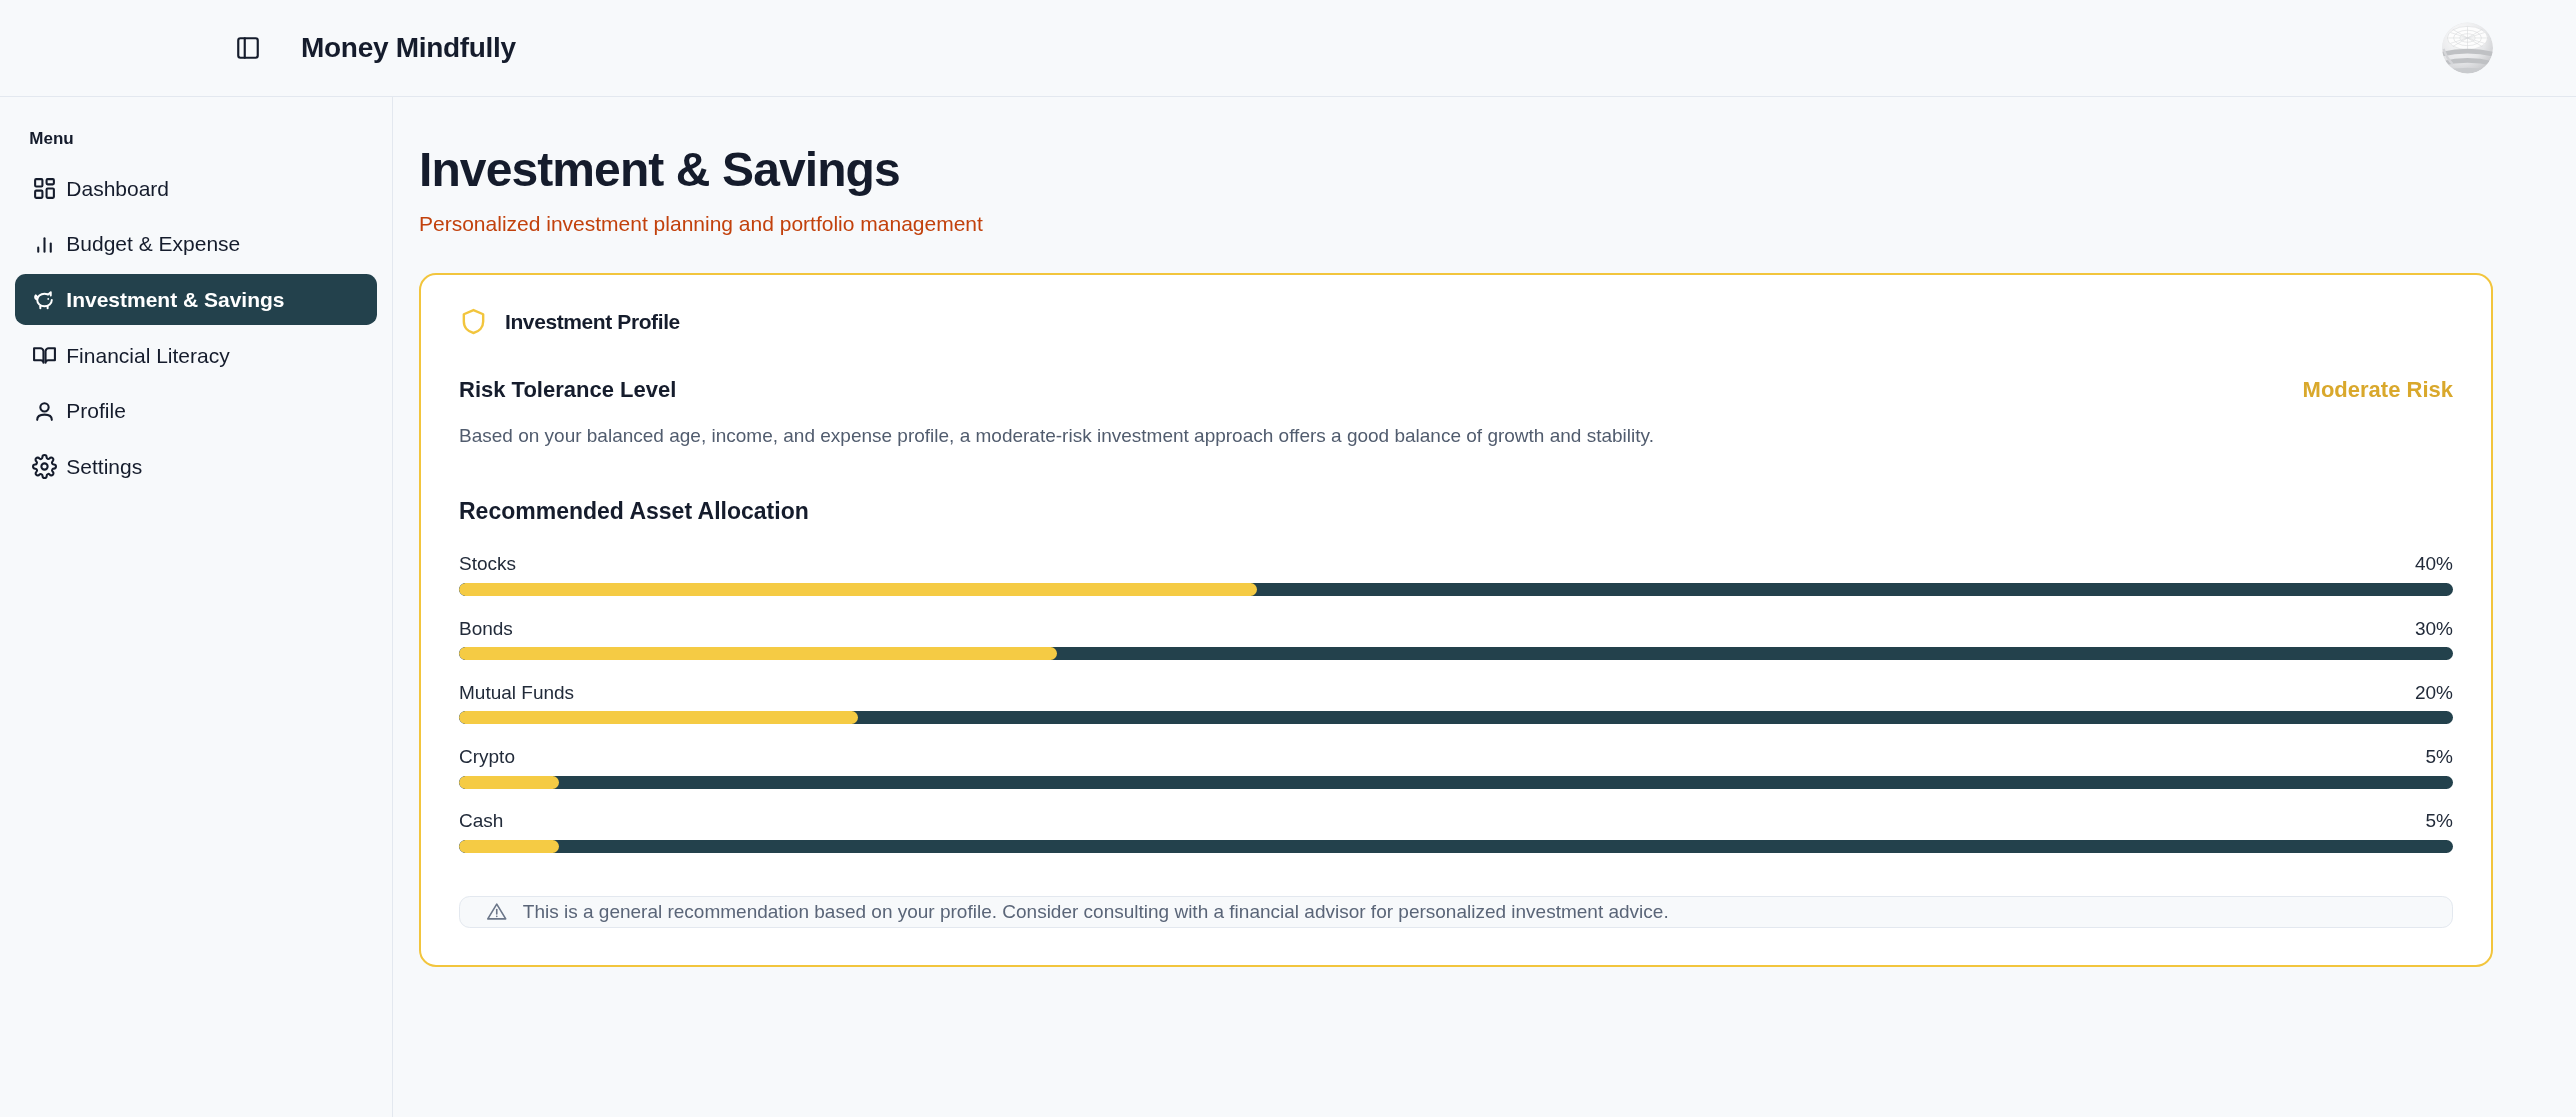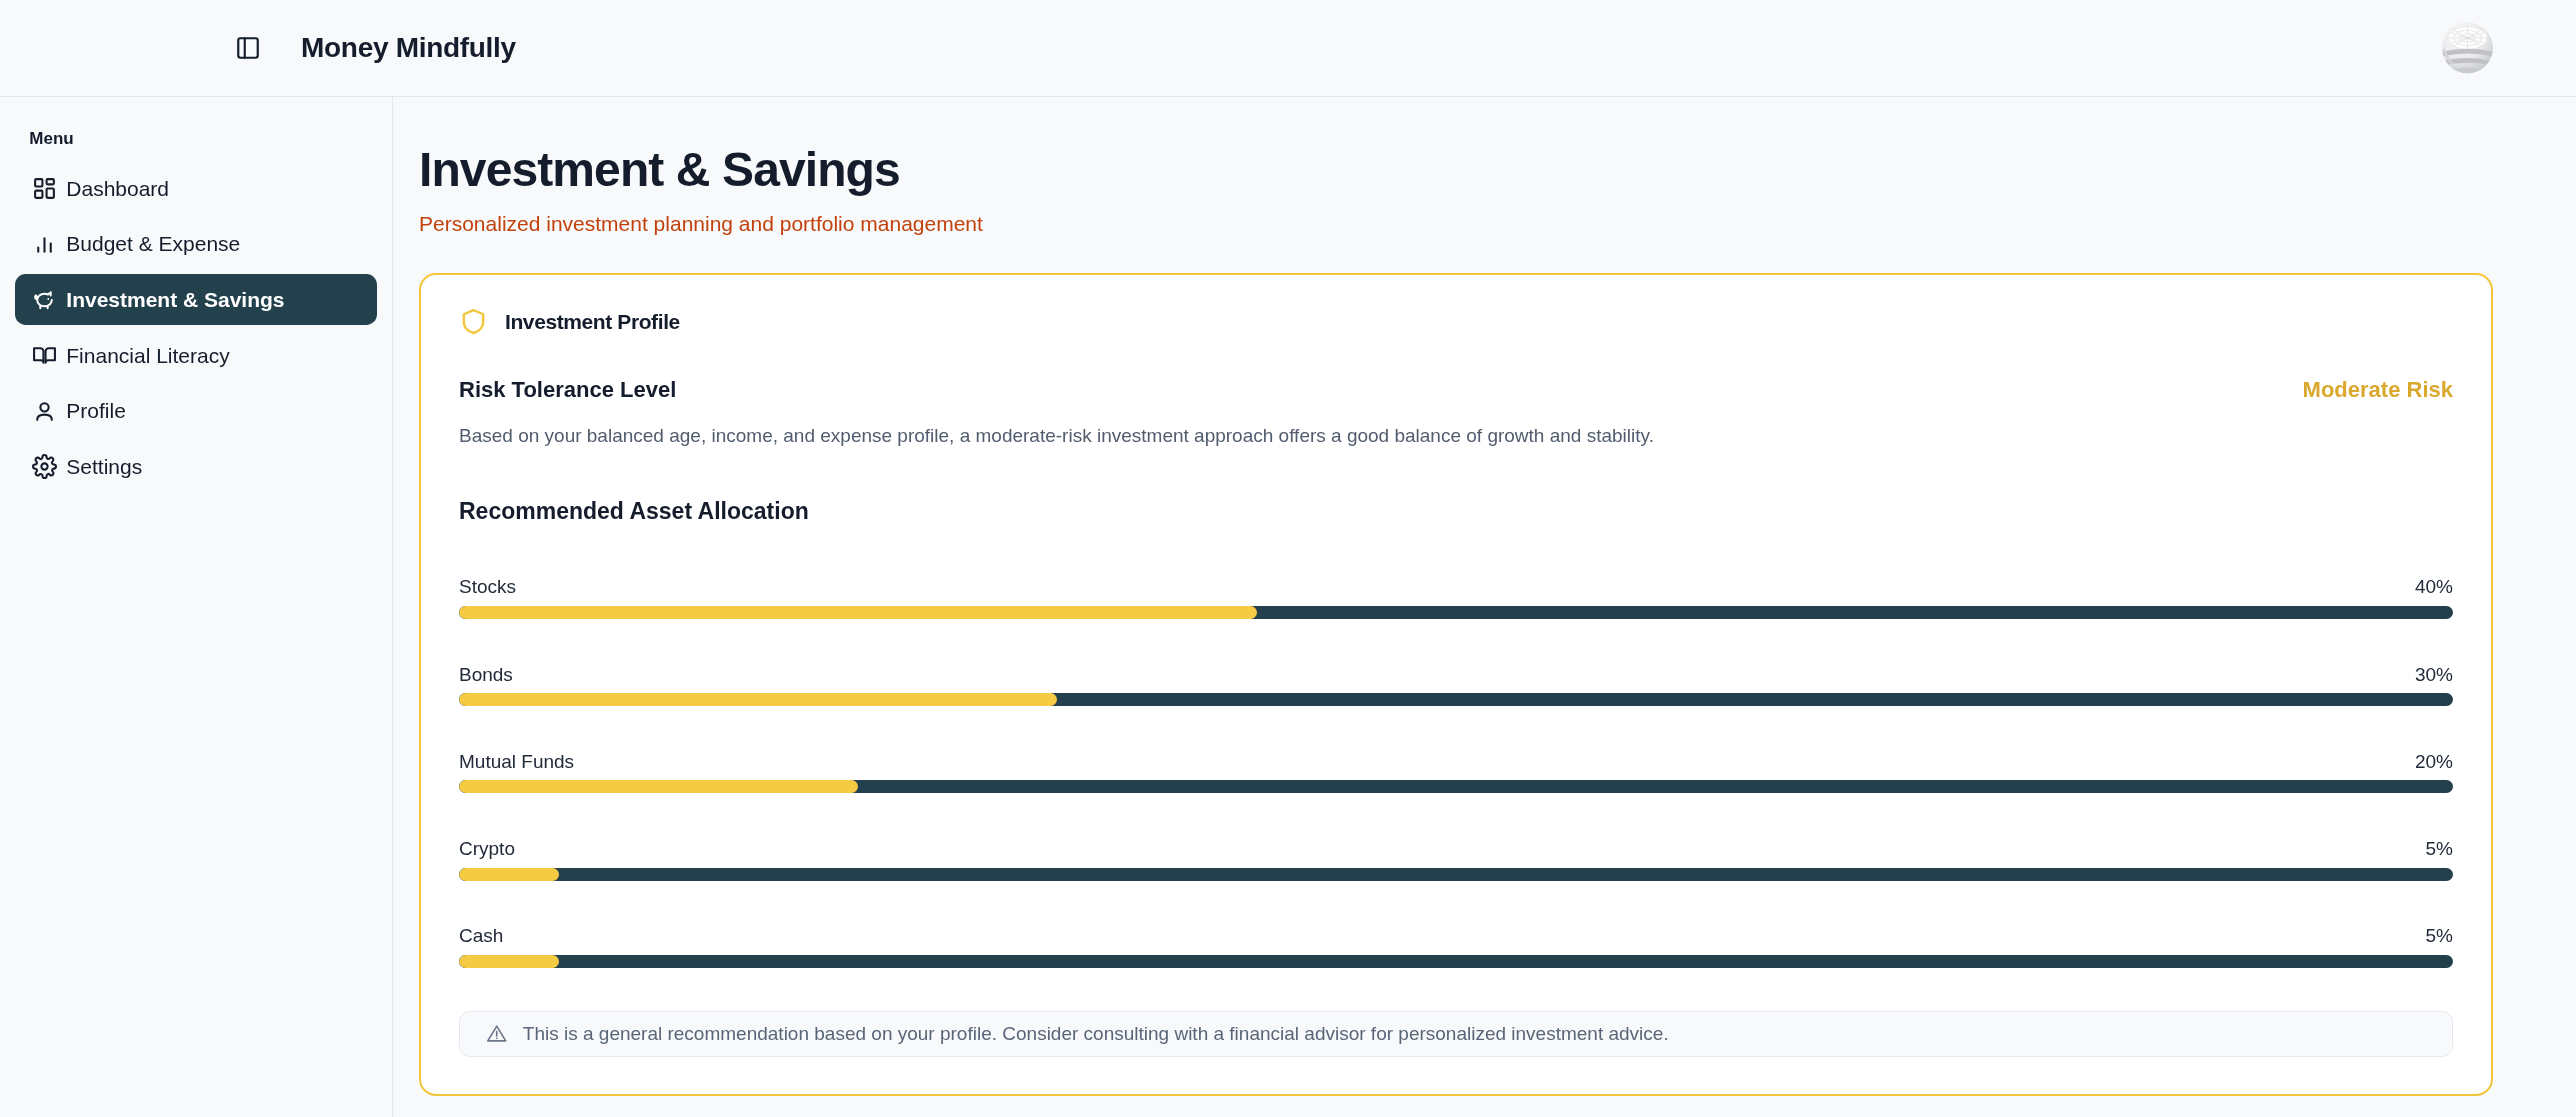--- a/index.html
+++ b/index.html
@@ -173,42 +173,42 @@
   }
 
   .alloc-row { margin-bottom: 21.5px; }
   .alloc-row:last-of-type { margin-bottom: 0; }
   .alloc-line {
     display: flex;
     justify-content: space-between;
     align-items: baseline;
     margin-bottom: 7.7px;
   }
-  .alloc-name { font-size: 19px; color: #222b3a; margin-top: 23px; }
+  .alloc-name { font-size: 19px; color: #222b3a; }
   .alloc-pct  { font-size: 19px; color: #222b3a; }
   .bar-track {
     width: 100%;
     height: 13px;
     background: #23414c;
     border-radius: 7.7px;
     overflow: hidden;
   }
   .bar-fill {
     height: 100%;
     background: #f5cb44;
     border-radius: 7.7px;
   }
 
   
   .note {
     margin-top: 43px;
     background: #f7f9fb;
     border: 0.8px solid #e3e8ef;
     border-radius: 10.7px;
-    padding: 11px 26px;
+    padding: 4px 26px;
     display: flex;
     align-items: center;
     gap: 15.3px;
   }
   .warning-icon { width: 21.5px; height: 21.5px; flex: 0 0 21.5px; color: #6b7689; display:block; }
   .note-text { font-size: 19px; color: #5a6578; }
 </style>
 </head>
 <body>
 

